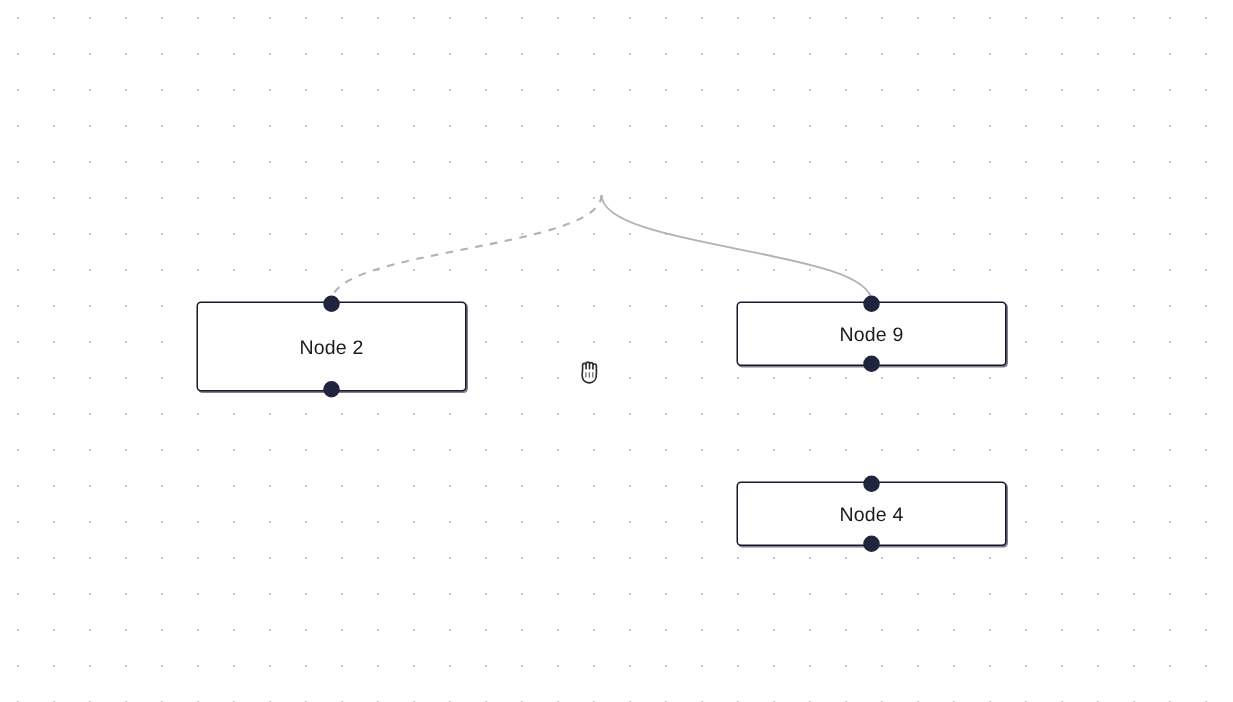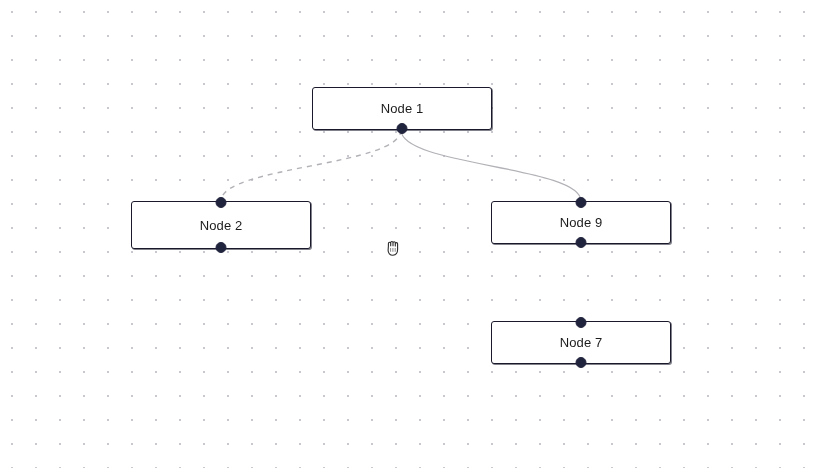--- a/index.html
+++ b/index.html
@@ -77,41 +77,37 @@
 </head>
 <body>
 
 <div id="flow-canvas" style="width: 822px; height: 468px; background-color: rgb(255, 255, 255); background-image: radial-gradient(circle, rgb(200, 200, 208) 0.9px, transparent 1px); background-size: 24px 24px;">
 
   <svg id="edge-layer" viewBox="0 0 822 468" xmlns="http://www.w3.org/2000/svg">
     <path id="edge-0" fill="none" stroke="#b1b1b7" stroke-width="1.4" stroke-dasharray="5,5" d="M 401,130 C 401,166 221,166 221,201"></path>
     <path id="edge-1" fill="none" stroke="#b1b1b7" stroke-width="1.2" d="M 401,130 C 401,166 581,166 581,201"></path>
   </svg>
 
-  <div class="rf-node" id="n1" style="left: 312px; top: 87px; width: 180px; height: 43px; border-color: rgb(26, 25, 43); background: rgb(255, 255, 255);">
-    <span class="rf-handle bottom"></span>
-    <span class="rf-node-label">Node 1</span>
-  </div>
 
-  <div class="rf-node" id="n2" style="left: 131px; top: 201px; width: 180px; height: 48px; border-color: rgb(26, 25, 43); background: rgb(255, 255, 255);">
+  <div class="rf-node" id="n2" style="left: 131px; top: 201px; width: 180px; height: 60px; border-color: rgb(26, 25, 43); background: rgb(255, 255, 255);">
     <span class="rf-handle top"></span>
     <span class="rf-handle bottom"></span>
     <span class="rf-node-label">Node 2</span>
   </div>
 
   <div class="rf-node" id="n3" style="left: 491px; top: 201px; width: 180px; height: 43px; border-color: rgb(26, 25, 43); background: rgb(255, 255, 255);">
     <span class="rf-handle top"></span>
     <span class="rf-handle bottom"></span>
     <span class="rf-node-label">Node 9</span>
   </div>
 
   <div class="rf-node" id="n4" style="left: 491px; top: 321px; width: 180px; height: 43px; border-color: rgb(26, 25, 43); background: rgb(255, 255, 255);">
     <span class="rf-handle top"></span>
     <span class="rf-handle bottom"></span>
-    <span class="rf-node-label">Node 7</span>
+    <span class="rf-node-label">Node 4</span>
   </div>
 
   <div id="grab-cursor" style="left: 383px; top: 237px;">
     <svg width="22" height="22" viewBox="0 0 22 22" xmlns="http://www.w3.org/2000/svg">
       <path d="M5.4 9.0 V6.4 a1.15 1.15 0 0 1 2.3 0 V8.8
                V5.6 a1.15 1.15 0 0 1 2.3 0 V8.8
                V5.9 a1.15 1.15 0 0 1 2.3 0 V9.0
                V6.8 a1.15 1.15 0 0 1 2.3 0 V12.6
                c0 3.4 -1.9 5.6 -4.8 5.6
                c-2.9 0 -4.7 -2.0 -4.7 -5.0 Z" fill="#ffffff" stroke="#2b2b2b" stroke-width="1.1" stroke-linejoin="round"></path>

